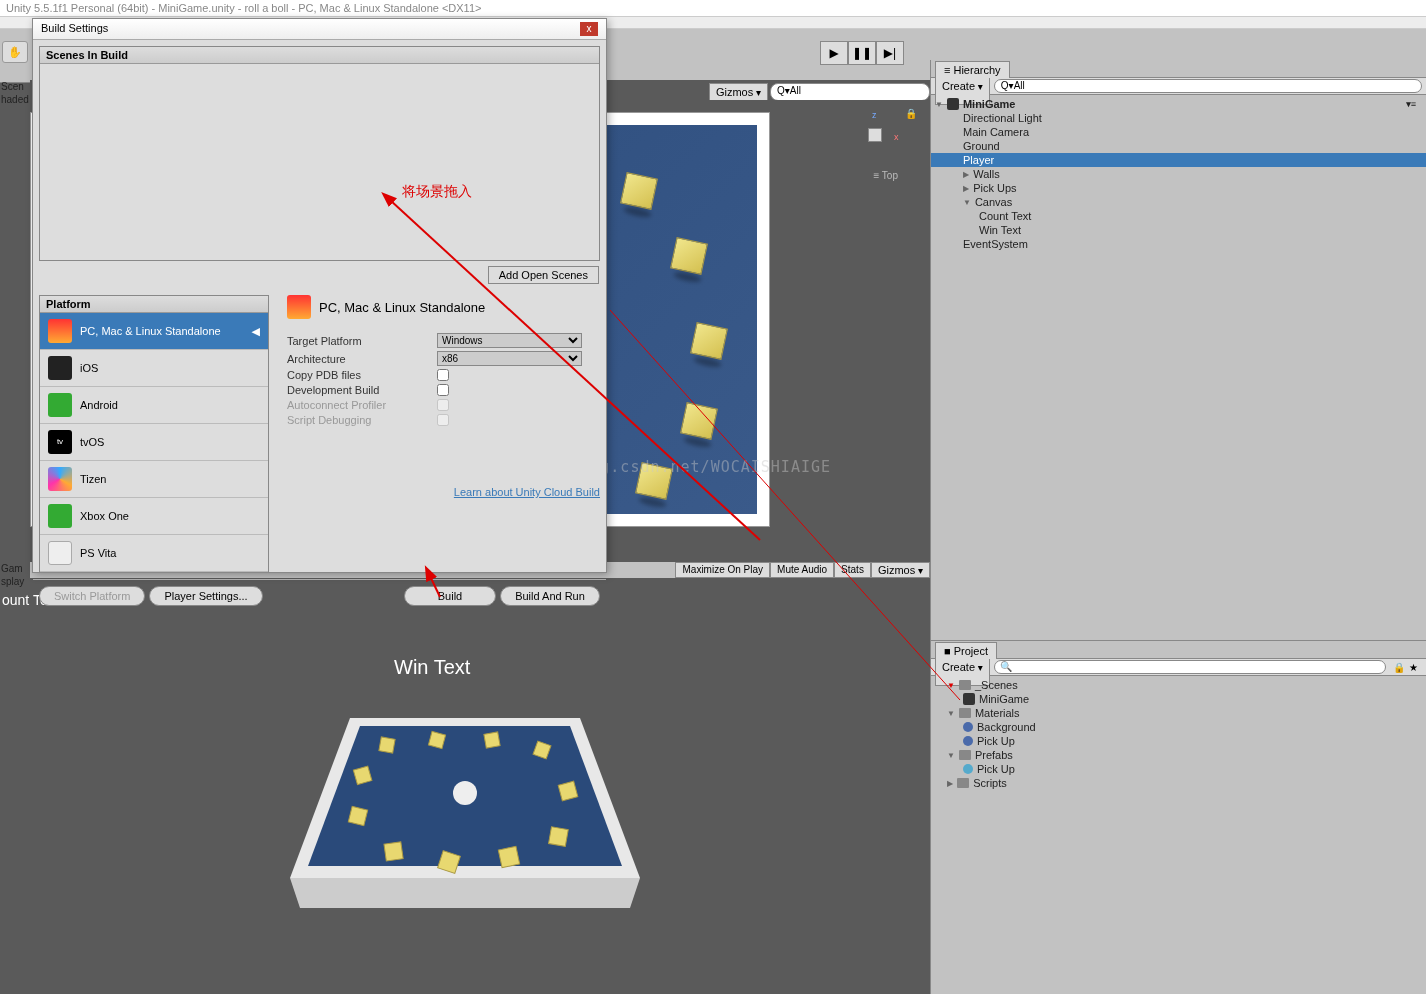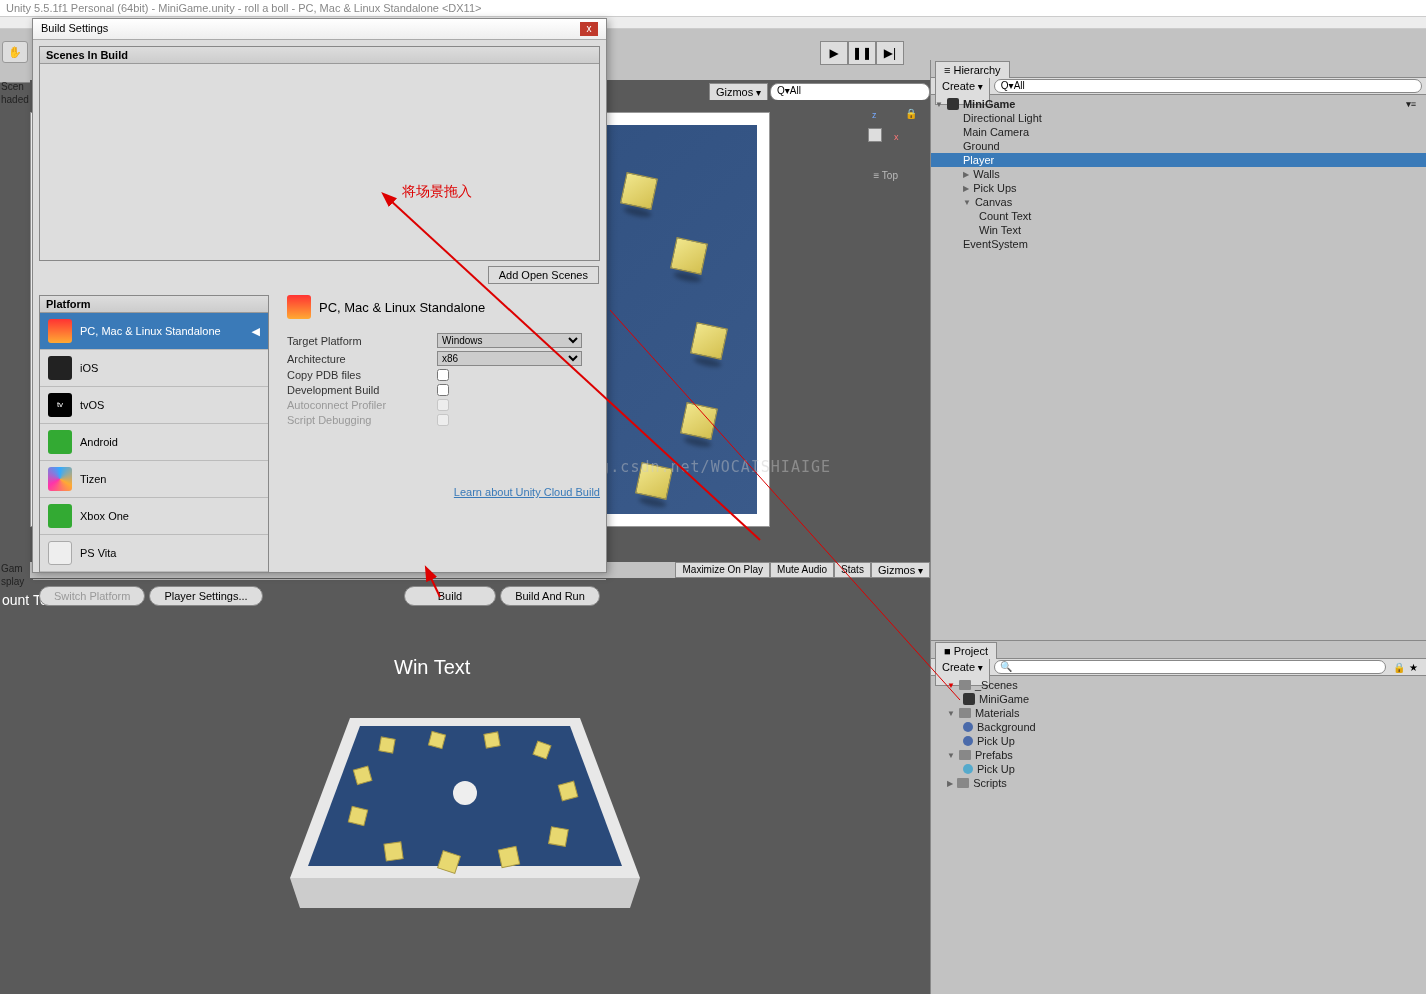--- a/index.html
+++ b/index.html
@@ -259,26 +259,26 @@
         <div class="platform-item sel">
             <span class="plat-icon" style="background:linear-gradient(#f33,#fa3)"></span>
             <span>PC, Mac &amp; Linux Standalone</span>
             <span style="margin-left:auto;color:#fff">◀</span>
           </div>
         <div class="platform-item">
             <span class="plat-icon" style="background:#222"></span>
             <span>iOS</span>
           </div>
         <div class="platform-item">
+            <span class="plat-icon" style="background:#3a3"></span>
+            <span>Android</span>
+          </div>
+        <div class="platform-item">
             <span class="plat-icon" style="background:#000;color:#fff;font-size:8px;text-align:center;line-height:24px">tv</span>
             <span>tvOS</span>
-          </div>
-        <div class="platform-item">
-            <span class="plat-icon" style="background:#3a3"></span>
-            <span>Android</span>
           </div>
         <div class="platform-item">
             <span class="plat-icon" style="background:conic-gradient(#3af,#fa3,#f3a,#3af)"></span>
             <span>Tizen</span>
           </div>
         <div class="platform-item">
             <span class="plat-icon" style="background:#3a3"></span>
             <span>Xbox One</span>
           </div>
         <div class="platform-item">

